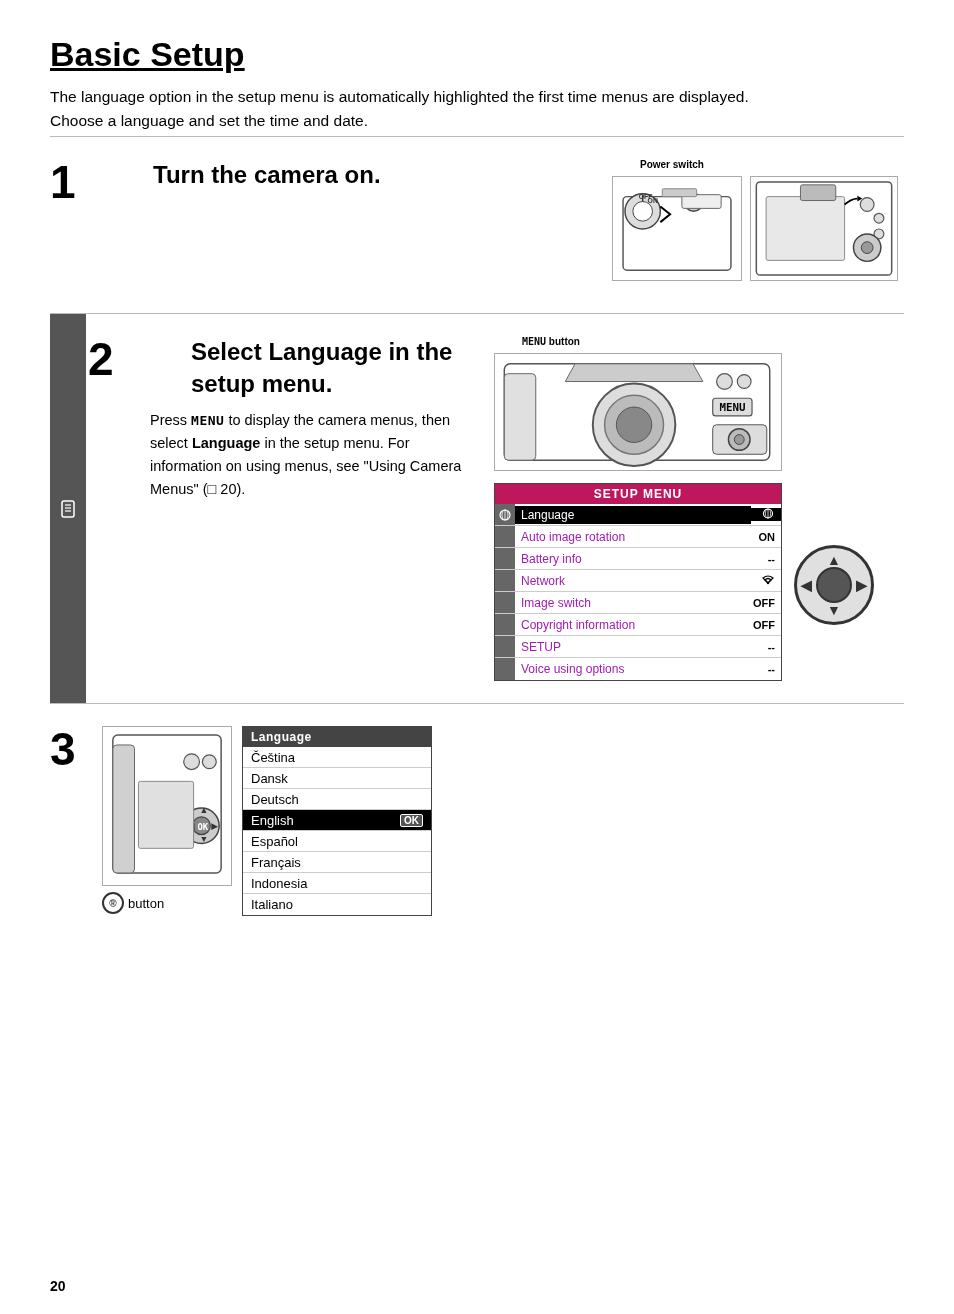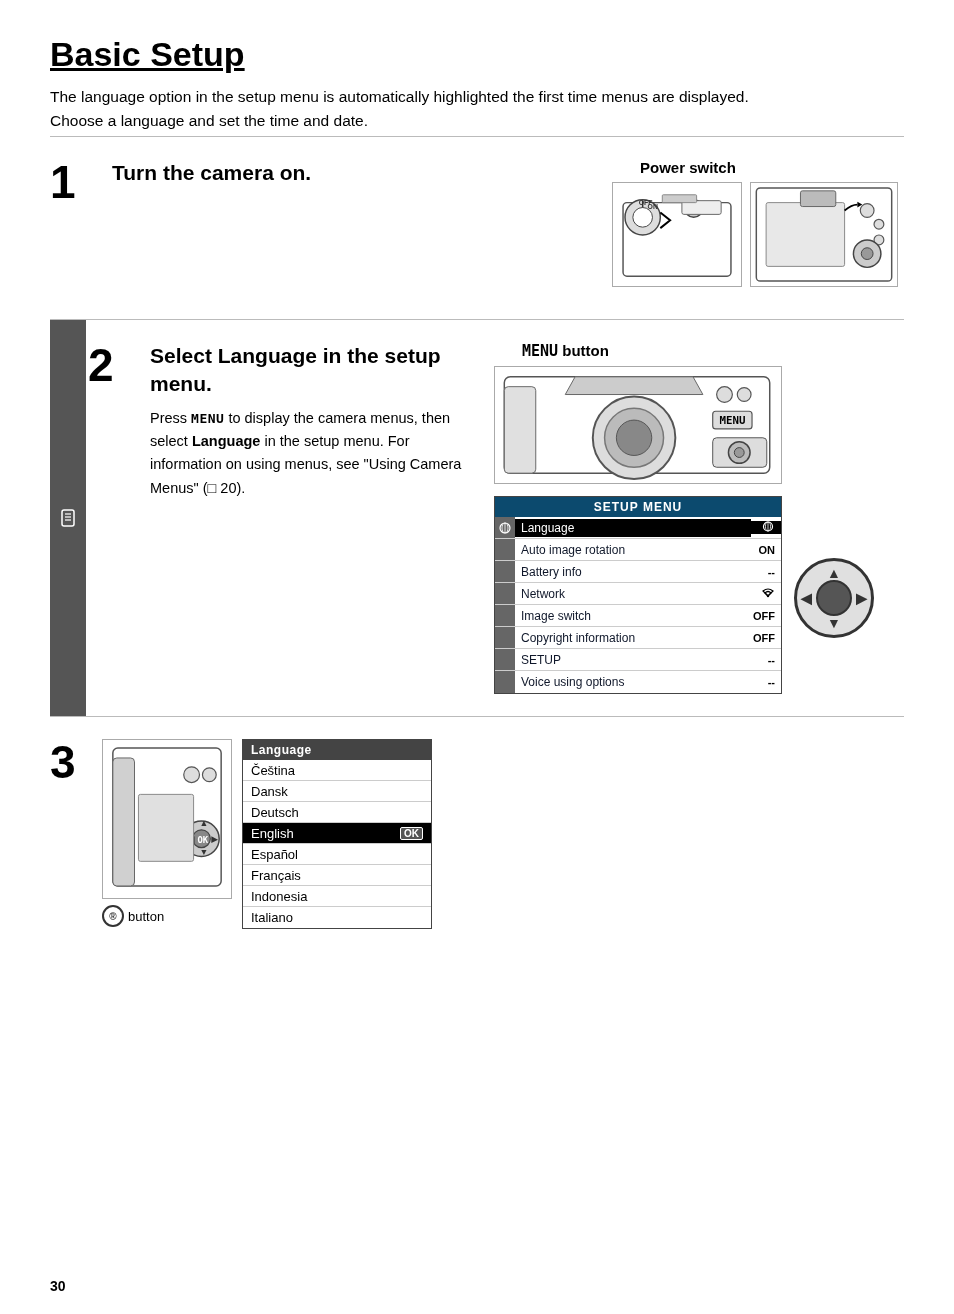--- a/index.html
+++ b/index.html
@@ -57,24 +57,25 @@
       line-height: 1;
       padding-top: 0;
     }
 
     .step-content {
       flex: 1;
       padding-left: 10px;
     }
 
     .step-title {
-      font-size: 21px;
+      font-size: 24px;
       font-weight: 900;
       margin-bottom: 10px;
       line-height: 1.3;
+      margin-left: 41px;
     }
 
     .step-body {
       font-size: 14.5px;
       line-height: 1.6;
       max-width: 370px;
     }
 
     .step-body strong {
       font-weight: 900;
@@ -89,21 +90,21 @@
 
     .step-images {
       display: flex;
       flex-direction: column;
       align-items: flex-start;
       min-width: 310px;
       padding-left: 18px;
     }
 
     .image-label {
-      font-size: 15px;
+      font-size: 10px;
       font-weight: 700;
       margin-bottom: 6px;
       padding-left: 28px;
     }
 
     .image-label .menu-key {
       font-family: monospace;
       font-weight: 900;
     }
 
@@ -141,21 +142,21 @@
     }
 
     
     .setup-menu-table {
       border: 1.5px solid #444;
       width: 288px;
       margin-top: 6px;
     }
 
     .setup-menu-header {
-      background: #0c4a6e;
+      background: #be185d;
       color: #fff;
       font-size: 12px;
       font-weight: 700;
       text-align: center;
       padding: 3px 0;
       letter-spacing: 1px;
     }
 
     .setup-menu-row {
       display: flex;
@@ -177,21 +178,21 @@
       justify-content: center;
       color: #fff;
       font-size: 9px;
       align-self: stretch;
     }
 
     .setup-menu-label {
       flex: 1;
       font-size: 12px;
       padding: 2px 6px;
-      color: #0f172a;
+      color: #a21caf;
     }
 
     .setup-menu-value {
       font-size: 11px;
       font-weight: 700;
       padding-right: 6px;
       color: #000;
       min-width: 30px;
       text-align: right;
     }
@@ -583,13 +584,13 @@
           <div class="lang-menu-row">Français</div>
           <div class="lang-menu-row">Indonesia</div>
           <div class="lang-menu-row">Italiano</div>
         </div>
       </div>
     </div>
   </div>
 
 </div>
 
-<div class="page-number">30</div>
+<div class="page-number">20</div>
 
 </body></html>

